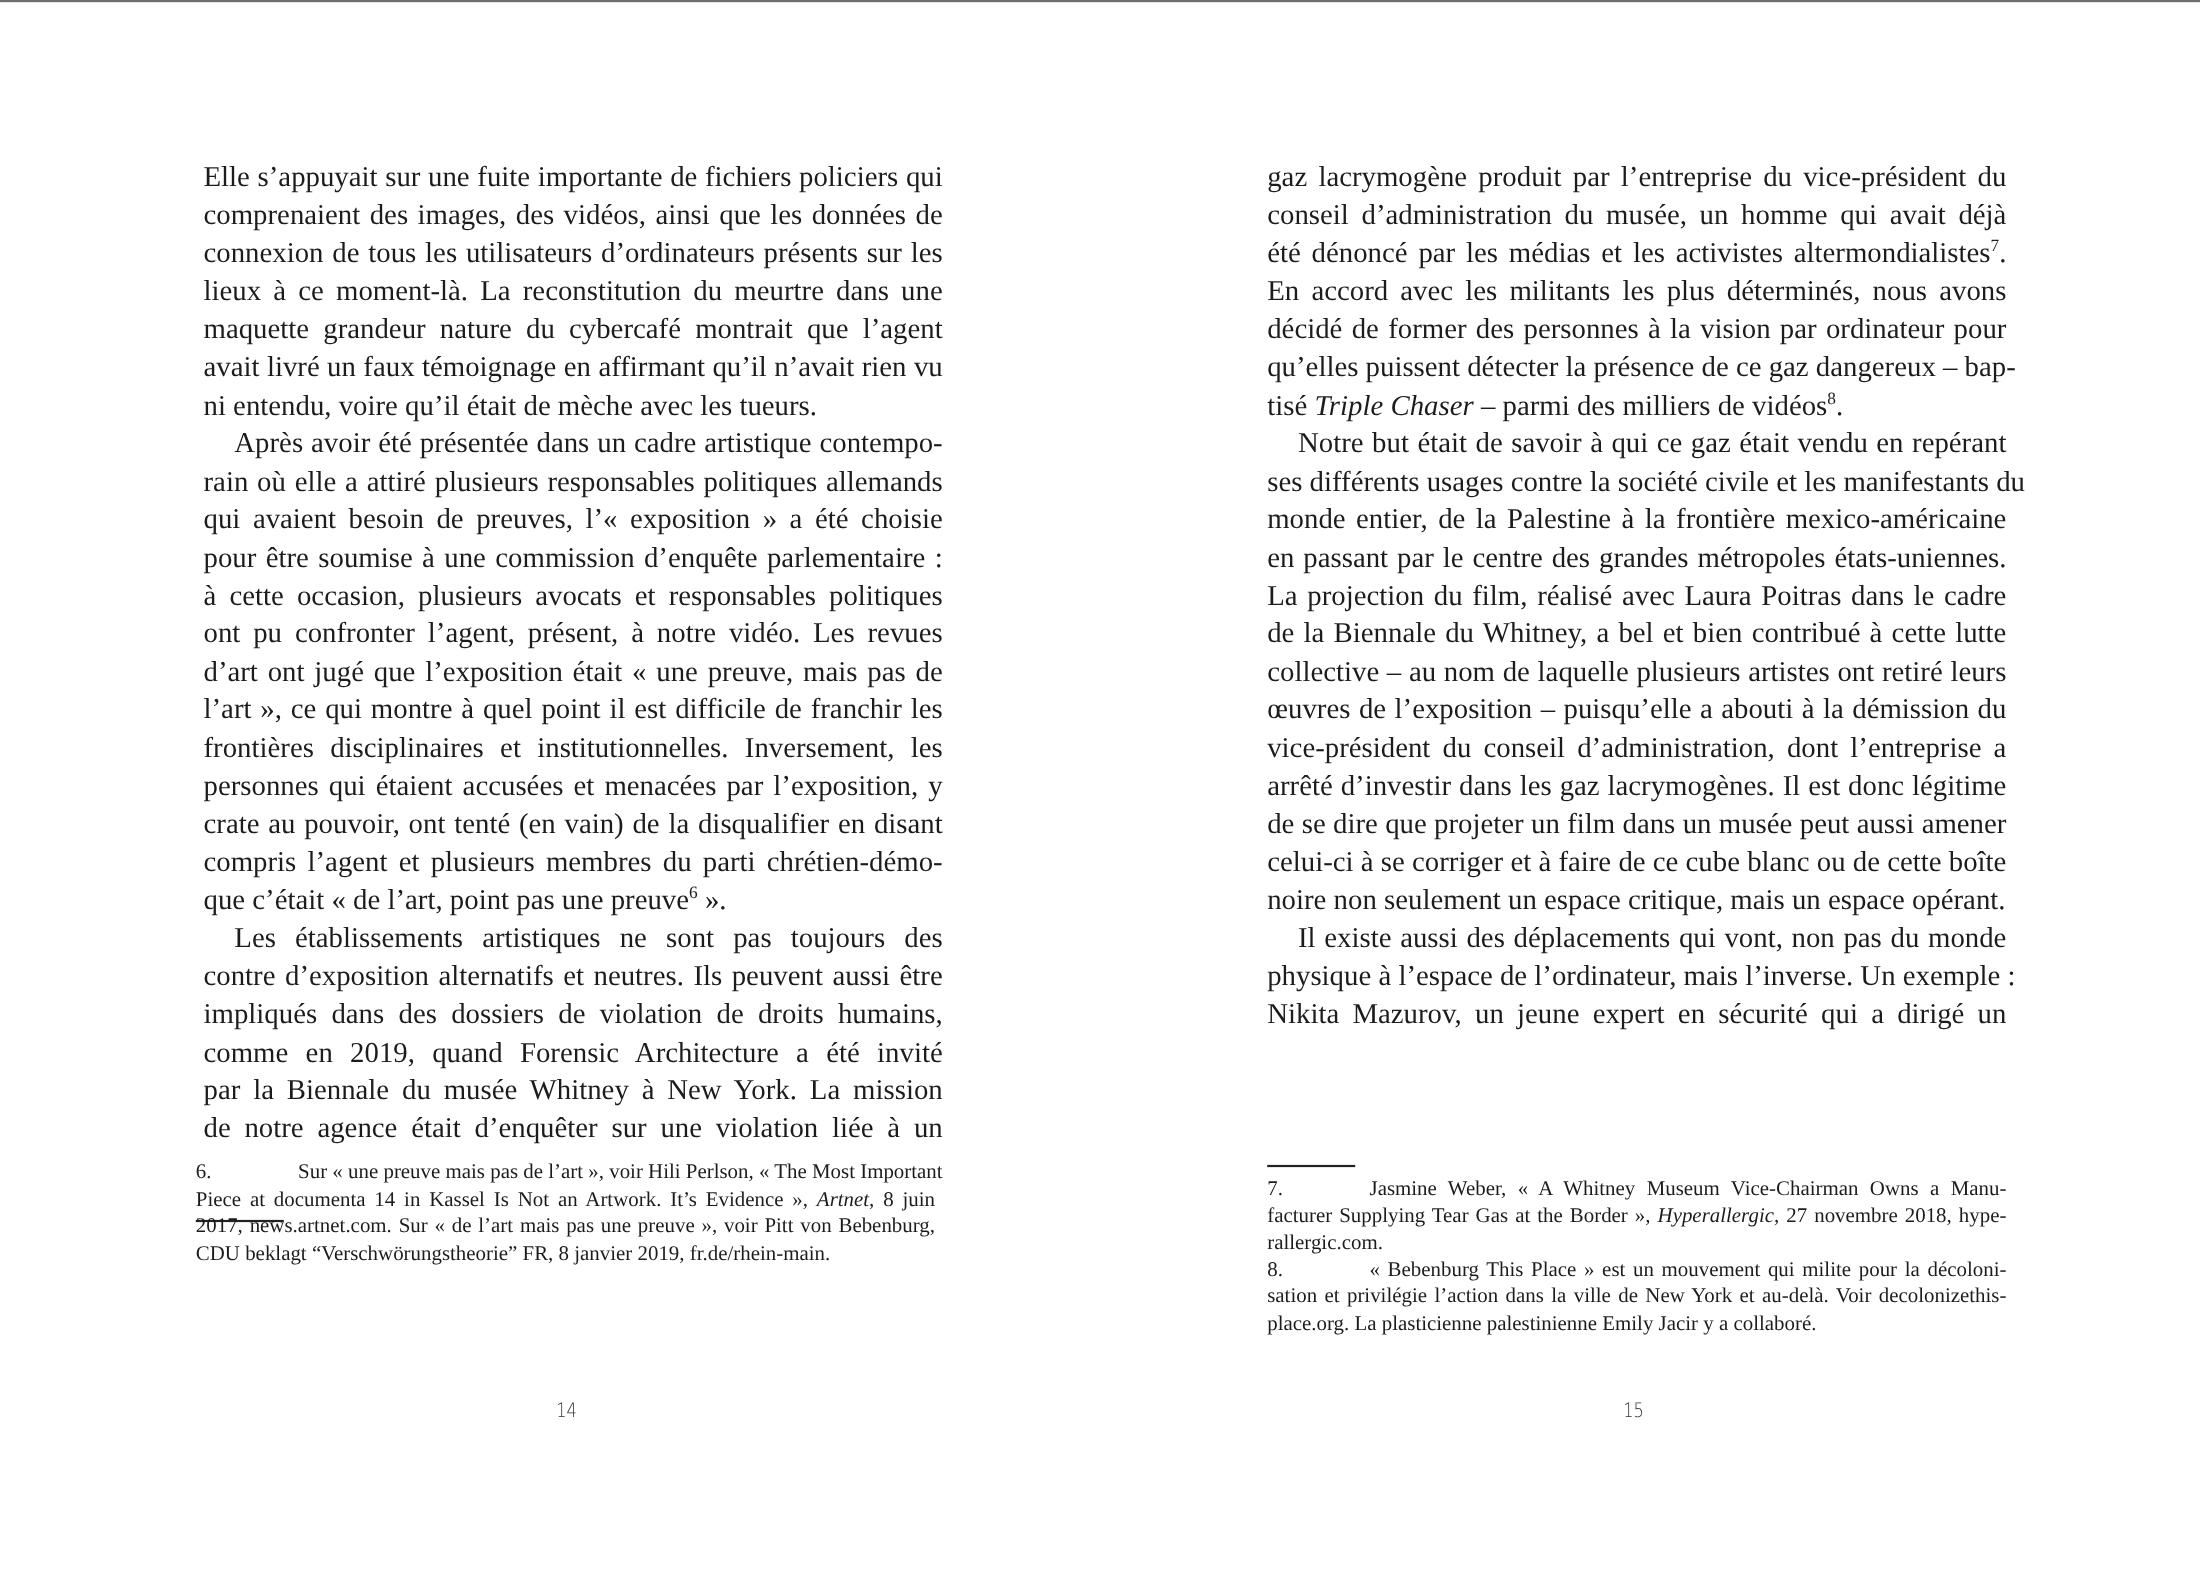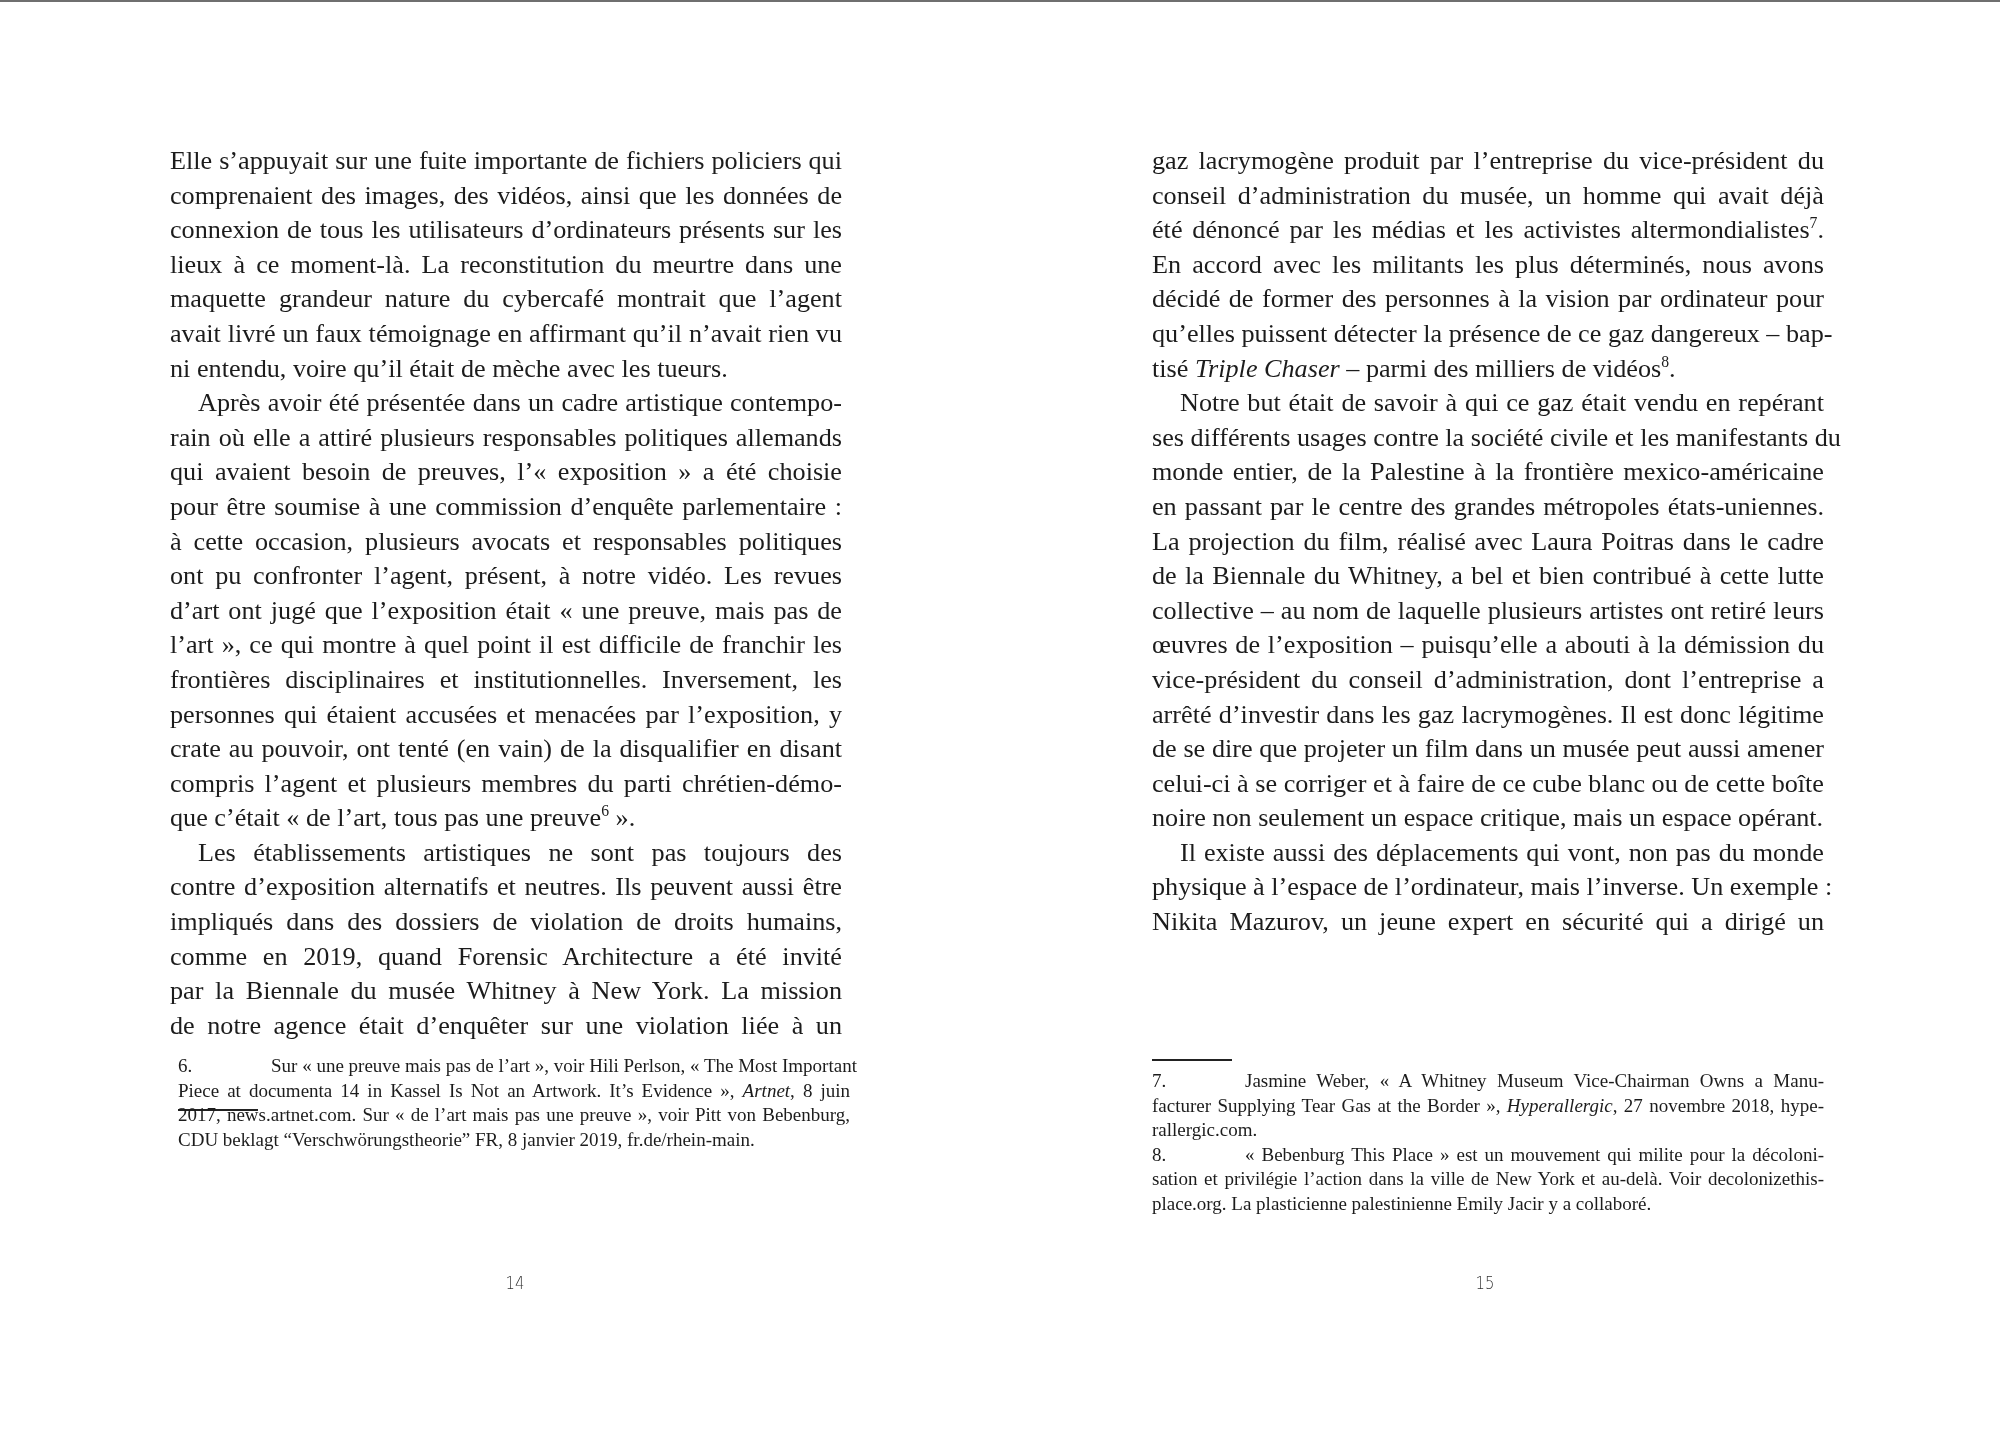--- a/index.html
+++ b/index.html
@@ -32,21 +32,21 @@
     #page-right { left: 1000px; }
 
     .body-text {
       position: absolute;
       width: 672px;
       font-size: 26.2px;
       line-height: 34.6px;
       text-align: justify;
       hyphens: manual;
     }
-    #page-left .body-text { left: 170px; top: 144px; }
+    #page-left .body-text { left: 185px; top: 144px; }
     #page-right .body-text { left: 152px; top: 144px; }
 
     .para {
       margin: 0;
       text-indent: 0;
     }
     .para.indent { text-indent: 28px; }
     .line {
       display: block;
       white-space: nowrap;
@@ -135,21 +135,21 @@
       <span class="line">qui avaient besoin de preuves, l’« exposition » a été choisie</span>
       <span class="line">pour être soumise à une commission d’enquête parlementaire :</span>
       <span class="line">à cette occasion, plusieurs avocats et responsables politiques</span>
       <span class="line">ont pu confronter l’agent, présent, à notre vidéo. Les revues</span>
       <span class="line">d’art ont jugé que l’exposition était « une preuve, mais pas de</span>
       <span class="line">l’art », ce qui montre à quel point il est difficile de franchir les</span>
       <span class="line">frontières disciplinaires et institutionnelles. Inversement, les</span>
       <span class="line">personnes qui étaient accusées et menacées par l’exposition, y</span>
       <span class="line">crate au pouvoir, ont tenté (en vain) de la disqualifier en disant</span>
       <span class="line">compris l’agent et plusieurs membres du parti chrétien-démo-</span>
-      <span class="line last"><span>que c’était « de l’art, tous pas une preuve</span><sup>6</sup><span> ».</span></span>
+      <span class="line last"><span>que c’était « de l’art, point pas une preuve</span><sup>6</sup><span> ».</span></span>
     </p>
     <p class="para indent">
       <span class="line">Les établissements artistiques ne sont pas toujours des</span>
       <span class="line">contre d’exposition alternatifs et neutres. Ils peuvent aussi être</span>
       <span class="line">impliqués dans des dossiers de violation de droits humains,</span>
       <span class="line">comme en 2019, quand Forensic Architecture a été invité</span>
       <span class="line">par la Biennale du musée Whitney à New York. La mission</span>
       <span class="line">de notre agence était d’enquêter sur une violation liée à un</span>
     </p>
   </div>

